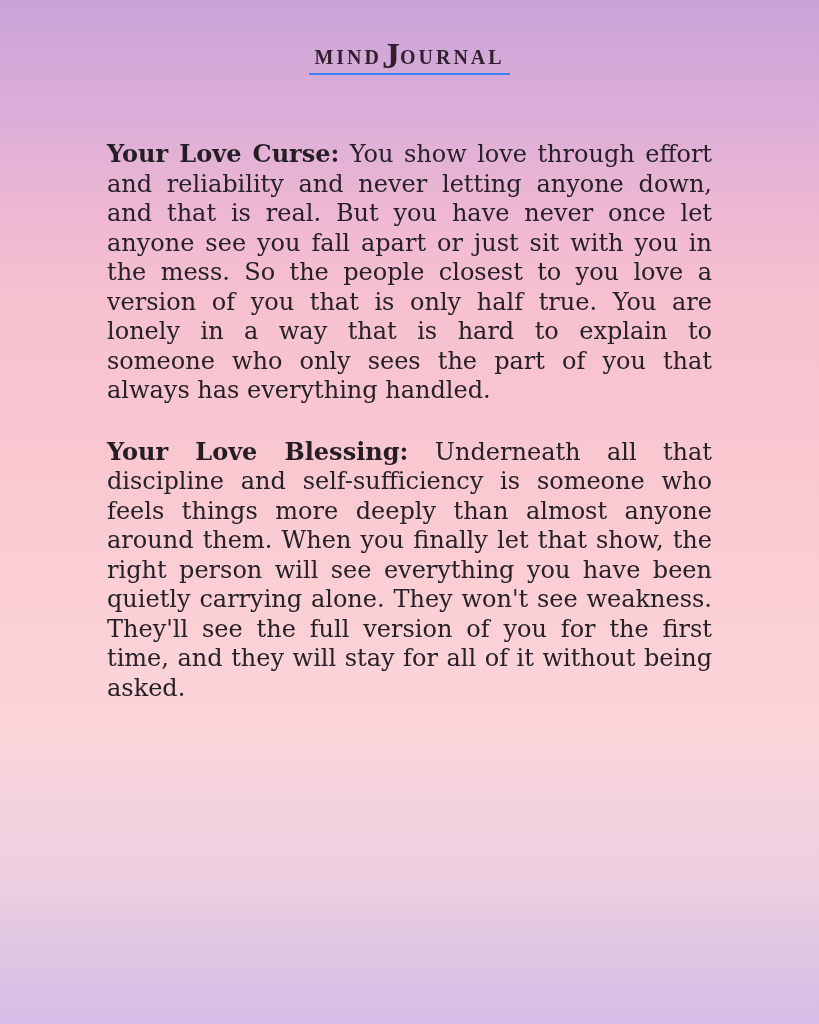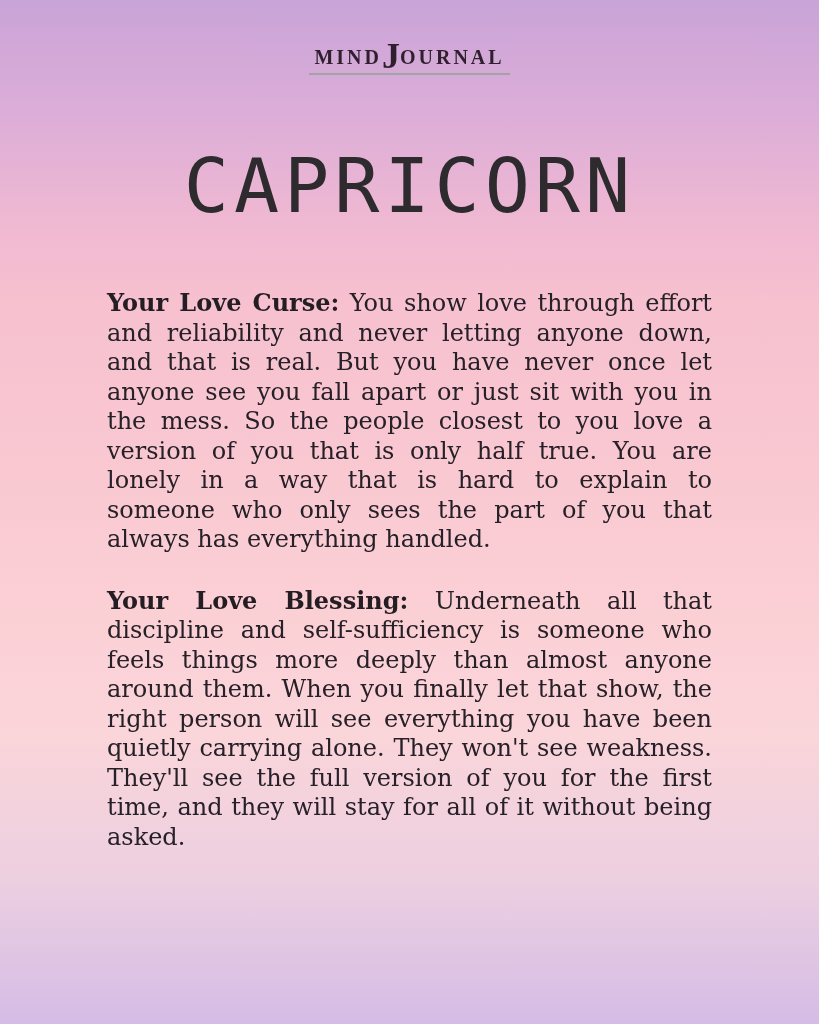--- a/index.html
+++ b/index.html
@@ -27,21 +27,21 @@
     height: 1024px;
     position: relative;
   }
   
   .logo {
     padding-top: 46px;
     text-align: center;
   }
   .logo-inner {
     display: inline-block;
-    border-bottom: 2px solid #a3a3a3;
+    border-bottom: 2px solid #3b82f6;
     padding: 0 5px 4px 5px;
     white-space: nowrap;
   }
   .logo-small {
     font-family: "Liberation Serif", serif;
     font-size: 20px;
     font-weight: bold;
     letter-spacing: 3px;
     color: #301f2d;
   }
@@ -84,21 +84,20 @@
 </style>
 </head>
 <body>
 
 <div class="poster">
 
   <header class="logo">
     <span class="logo-inner"><span class="logo-small">MIND</span><span class="logo-big-j">J</span><span class="logo-small">OURNAL</span></span>
   </header>
 
-  <h1 class="title">CAPRICORN</h1>
 
   <main class="content">
     <p class="para"><strong class="label">Your Love Curse:</strong> <span>You show love through effort and reliability and never letting anyone down, and that is real. But you have never once let anyone see you fall apart or just sit with you in the mess. So the people closest to you love a version of you that is only half true. You are lonely in a way that is hard to explain to someone who only sees the part of you that always has everything handled.</span></p>
 
     <p class="para"><strong class="label">Your Love Blessing:</strong> <span>Underneath all that discipline and self-sufficiency is someone who feels things more deeply than almost anyone around them. When you finally let that show, the right person will see everything you have been quietly carrying alone. They won't see weakness. They'll see the full version of you for the first time, and they will stay for all of it without being asked.</span></p>
   </main>
 
 </div>
 
 </body></html>

